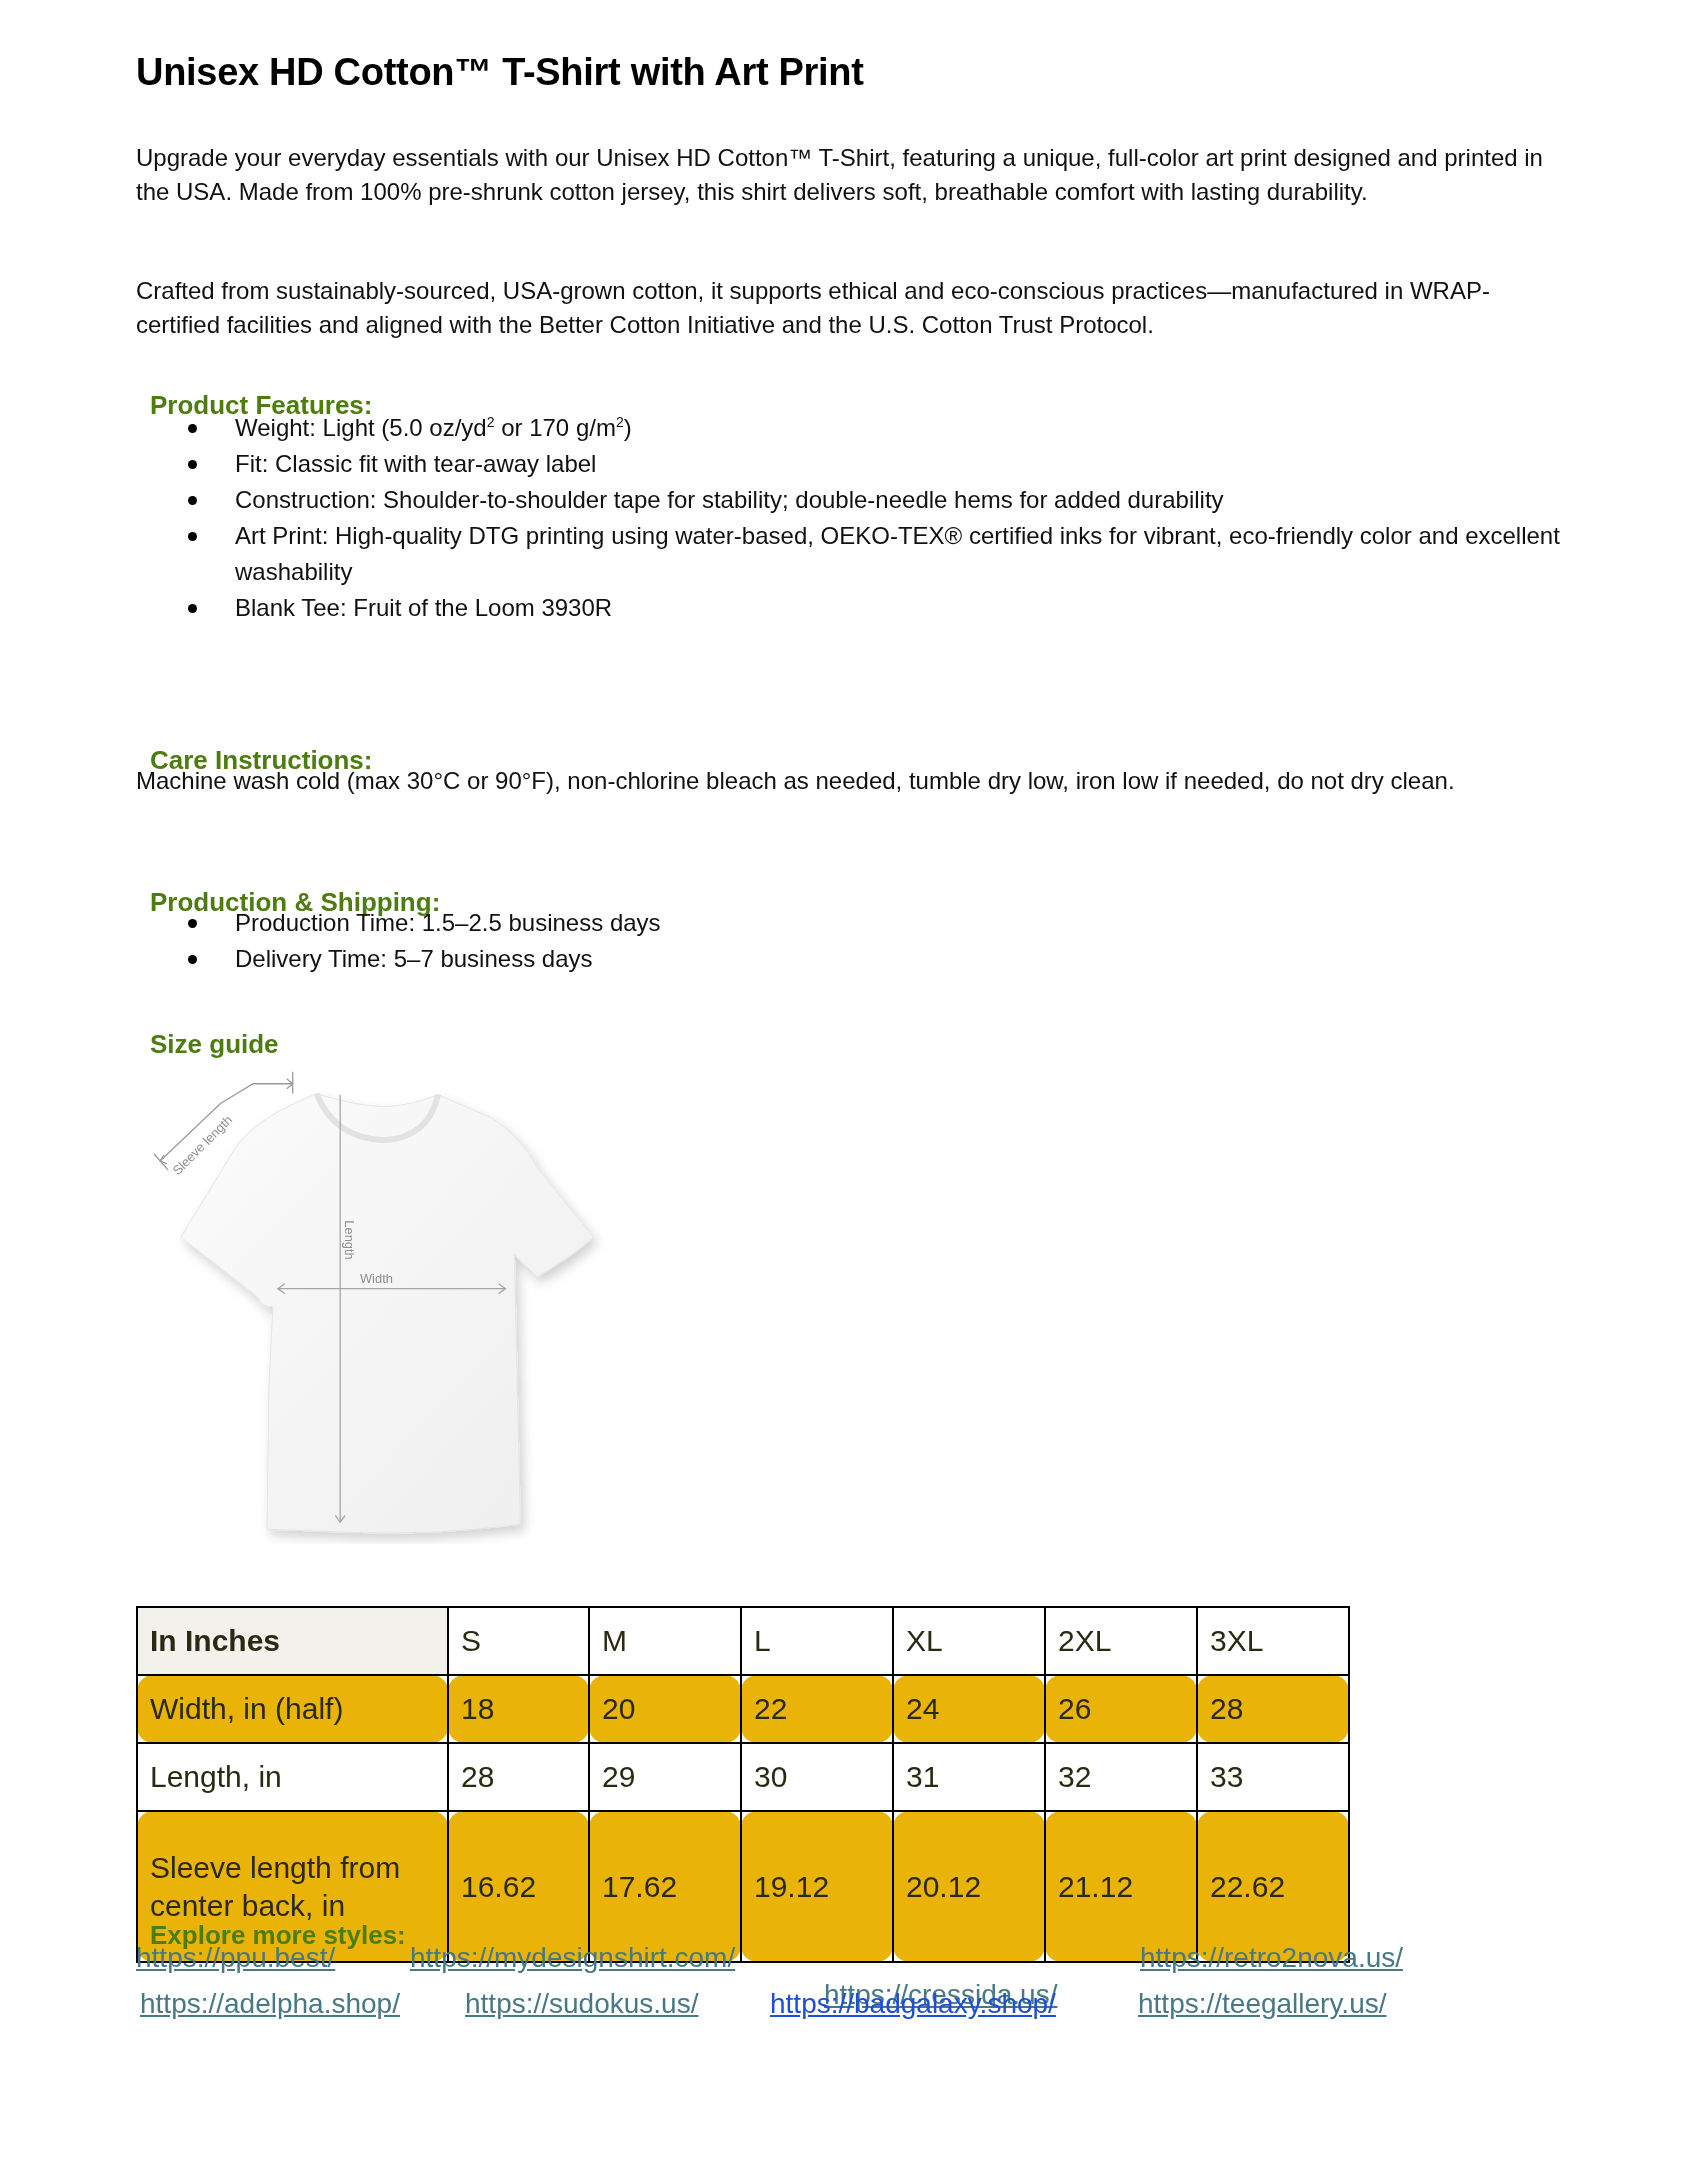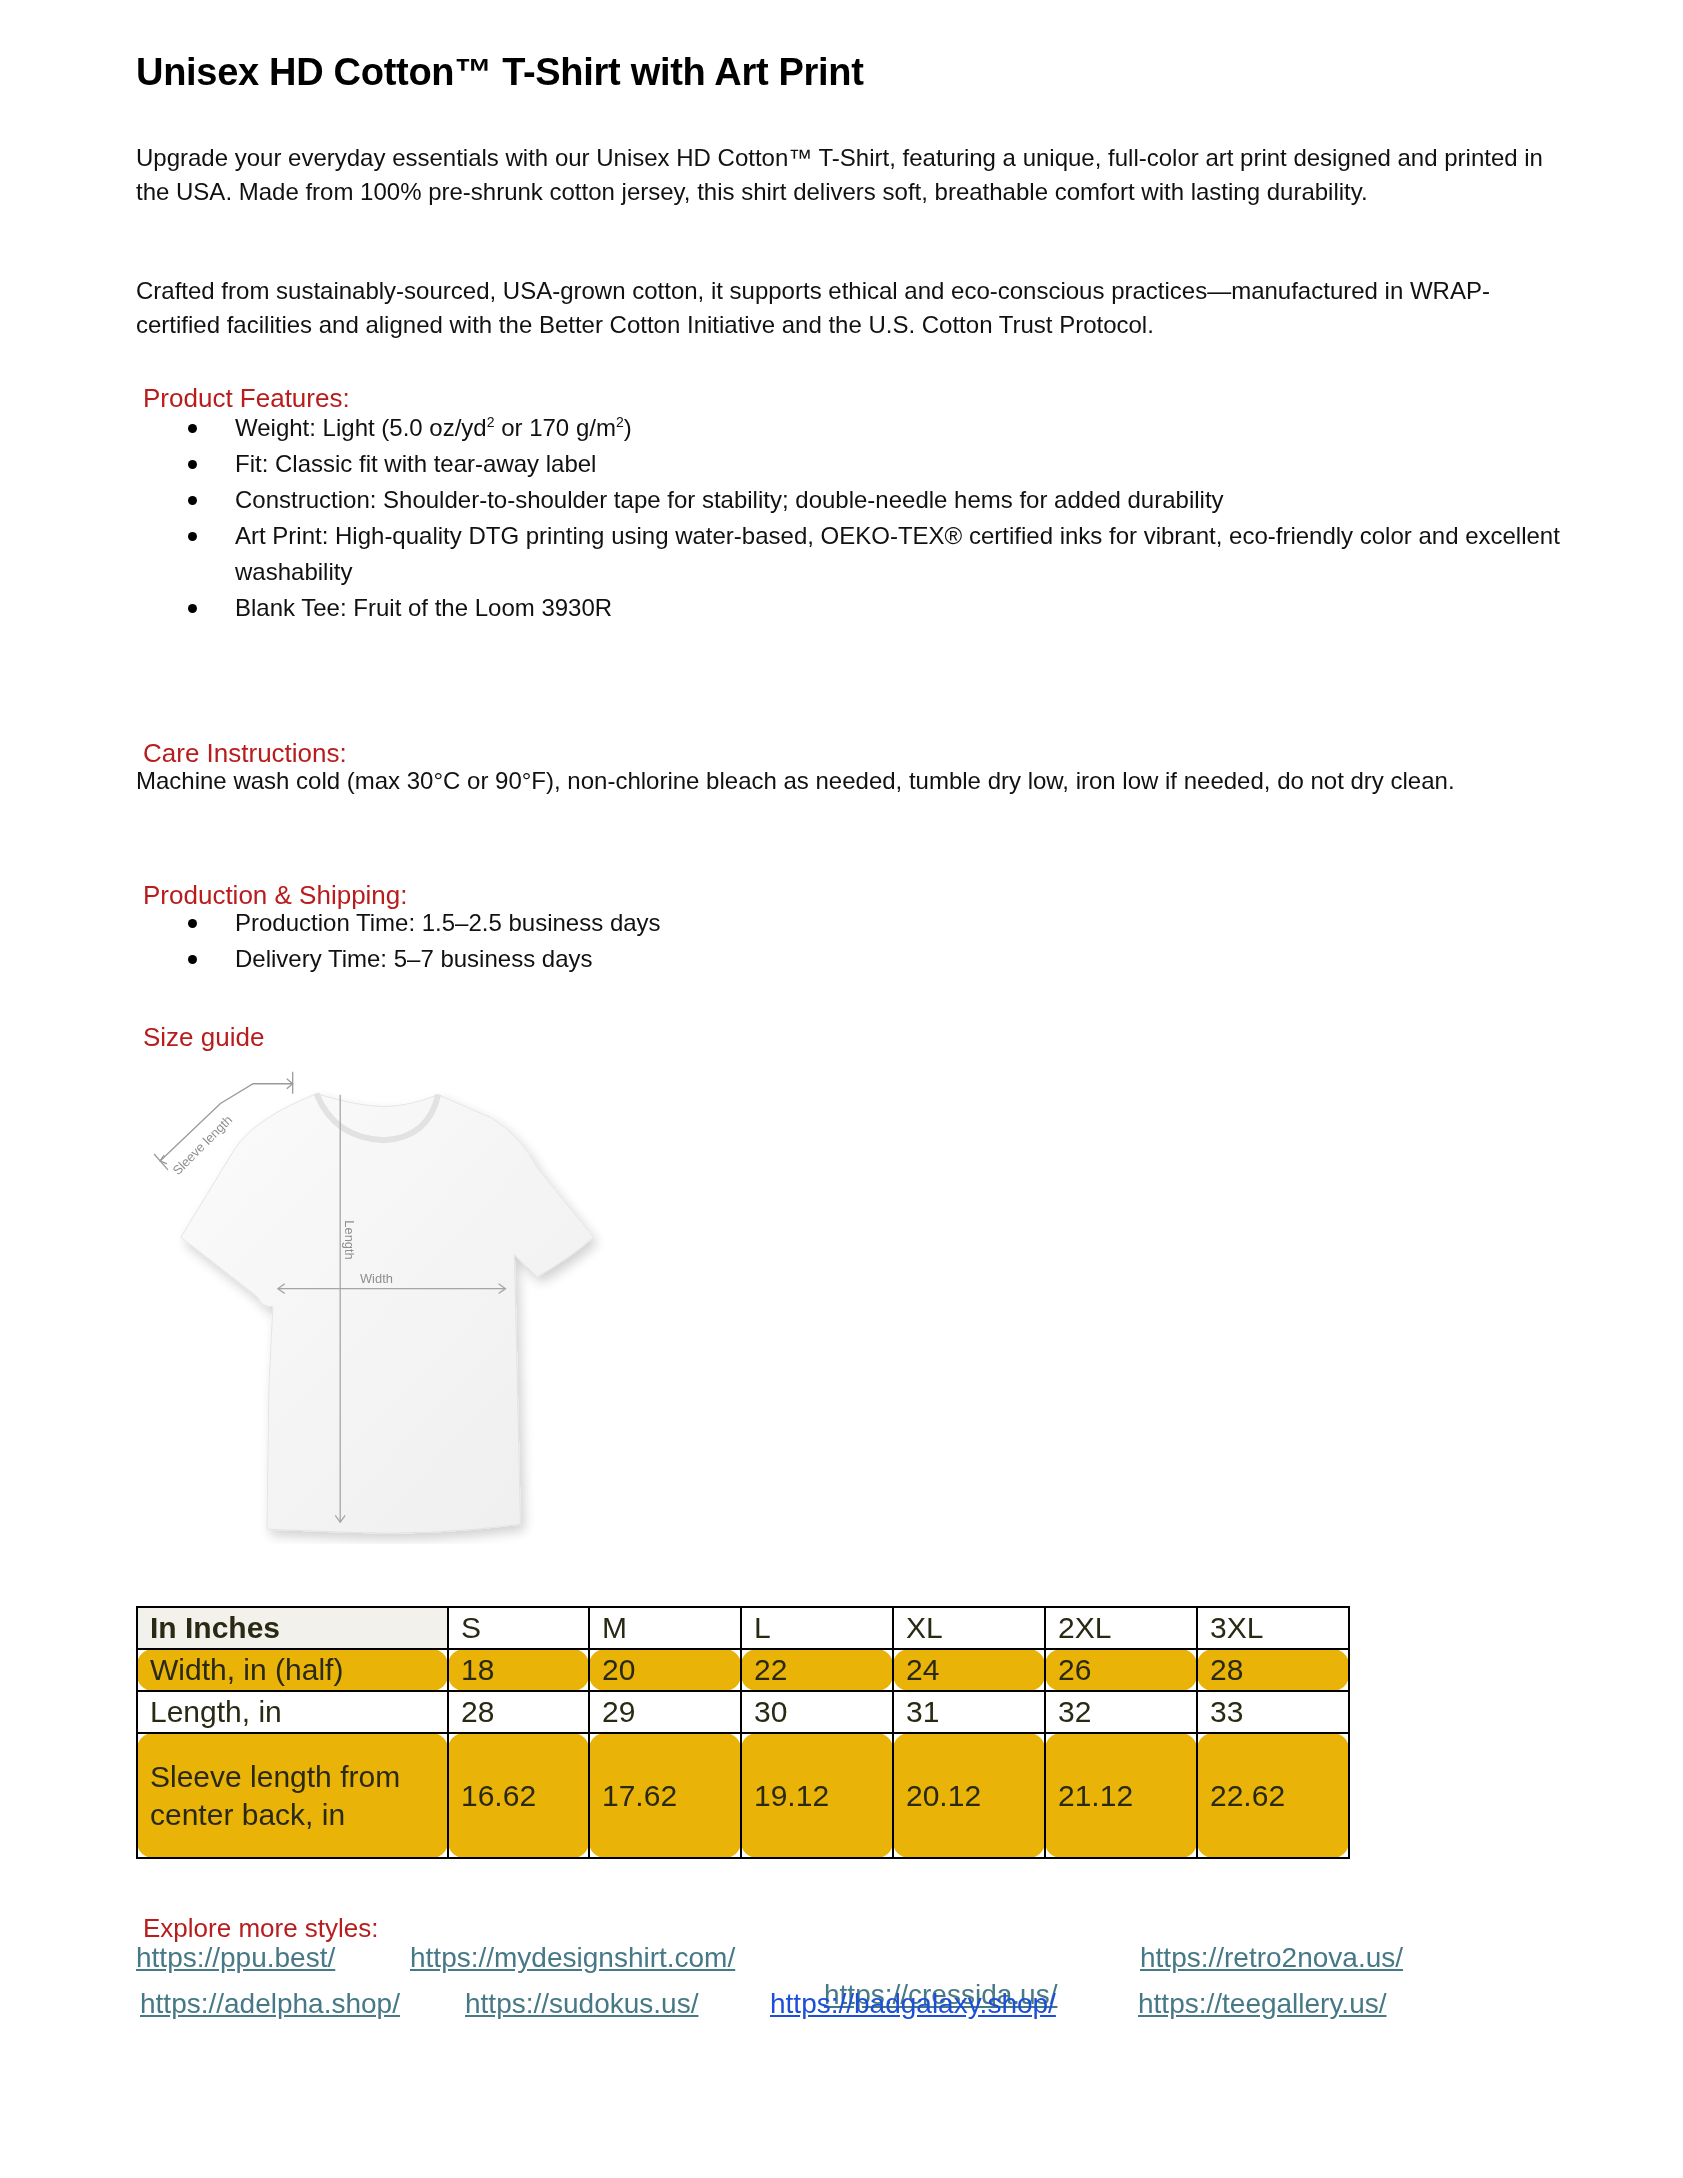--- a/index.html
+++ b/index.html
@@ -4,39 +4,39 @@
 <style>
   html, body { margin: 0; padding: 0; background: #ffffff; }
   body { width: 1683px; height: 2178px; position: relative; overflow: hidden;
          font-family: "Liberation Sans", sans-serif; color: #111111; }
   .page { position: absolute; left: 136px; top: 0; width: 1426px; }
   h1.title { position: absolute; top: 51px; left: 0; margin: 0; font-size: 38px; font-weight: bold;
              letter-spacing: -0.3px; color: #000; white-space: nowrap; }
   .para { position: absolute; left: 0; width: 1426px; margin: 0; font-size: 24px; line-height: 34px; color: #111; }
   .p1 { top: 141px; }
   .p2 { top: 274px; }
-  .section-head { position: absolute; left: 0; margin: 7px; font-size: 26px; font-weight: normal; color: #b91c1c; }
+  .section-head { position: absolute; left: 0; margin: 14px; font-size: 26px; font-weight: bold; color: #4d7c0f; }
   .h-features { top: 376px; }
   .h-care { top: 731px; }
   .h-prod { top: 873px; }
   .h-size { top: 1015px; }
   .h-explore { top: 1906px; }
   ul.bullets { position: absolute; left: 0; margin: 0; padding: 0; list-style: none; width: 1426px; }
   ul.bullets li { position: relative; padding-left: 99px; font-size: 24px; line-height: 36px; color: #111; }
   ul.bullets li .dot { position: absolute; left: 52px; top: 14px; width: 9px; height: 9px; border-radius: 50%; background: #000; }
   ul.bullets li .txt { display: block; }
   .features-list { top: 410px; }
   .prod-list { top: 905px; }
   .care-text { top: 764px; }
   sup { font-size: 14px; line-height: 0; }
 
   .shirt-wrap { position: absolute; left: 10px; top: 1059px; width: 525px; height: 485px; }
 
   table.size-table { position: absolute; left: 0; top: 1606px; border-collapse: collapse; font-size: 30px; color: #2a2a14; }
-  table.size-table td { border: 2px solid #000; padding: 0 12px; height: 40px; vertical-align: middle; }
+  table.size-table td { border: 2px solid #000; padding: 13px 12px; height: 40px; vertical-align: middle; }
   table.size-table td.label { width: 285px; }
   table.size-table td.c1 { width: 115px; }
   table.size-table td.c2 { width: 126px; }
   table.size-table td.c3 { width: 126px; }
   table.size-table td.c4 { width: 126px; }
   table.size-table td.c5 { width: 126px; }
   table.size-table td.c6 { width: 126px; }
   table.size-table tr.shade td { background: #eab308; border-radius: 16px; }
   table.size-table tr.hdr td { background: #ffffff; }
   table.size-table tr.hdr td.label { background: #f2f1ec; font-weight: bold; }

